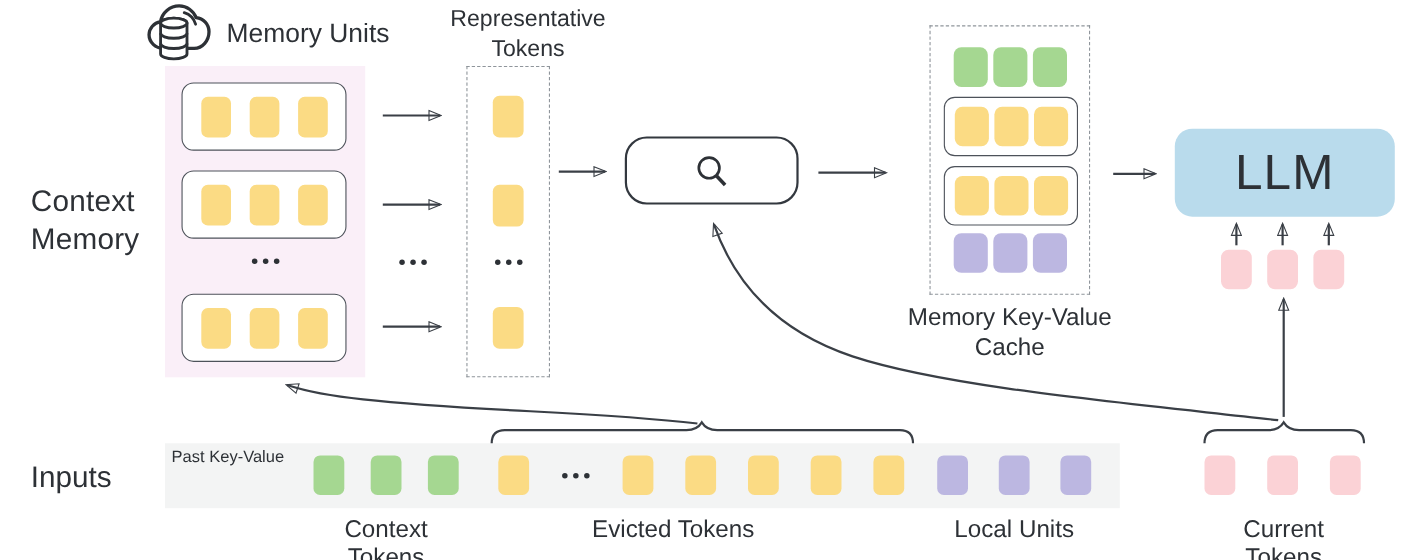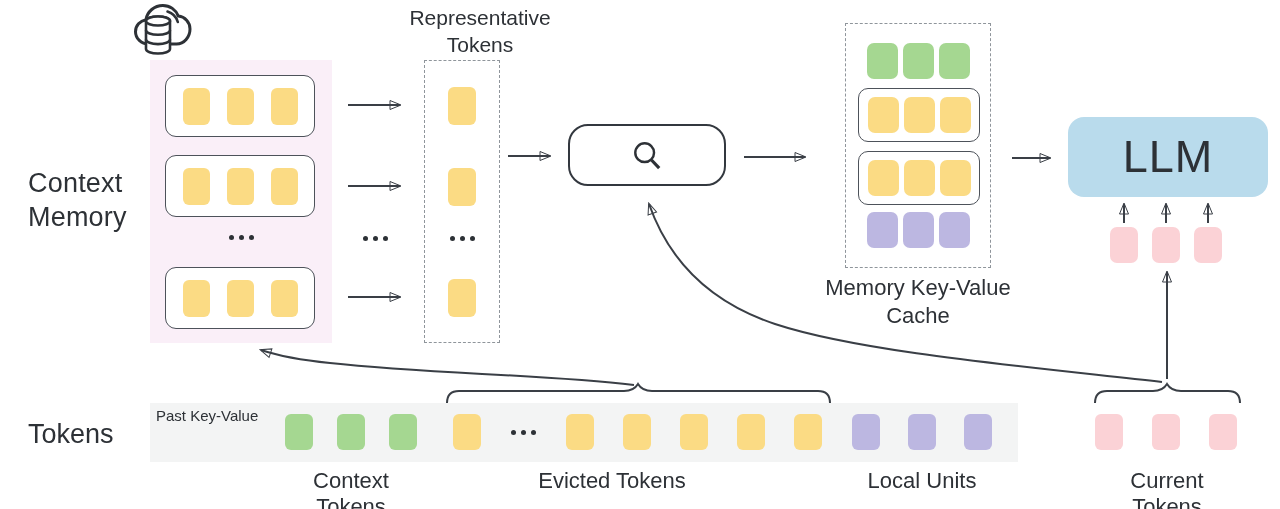--- a/index.html
+++ b/index.html
@@ -77,30 +77,31 @@
   .big-label { font-size:27px; }
 
   svg.overlay { position:absolute; left:0; top:0; pointer-events:none; }
   svg.overlay path, svg.overlay line { stroke:var(--line,#3a3f46); fill:none; }
 </style>
 </head>
 <body>
 
 <div class="abs section-label" style="left:28px; top:166px; width:150px;">Context Memory</div>
 
-<div class="abs big-label" style="left:28px; top:419px;">Tokens</div>
+<div class="abs big-label" style="left:28px; top:419px;">Inputs</div>
 
 <div class="abs mem-units">
   <svg width="64" height="60" viewBox="0 0 64 60">
     <path d="M45.5 43 H17.5 C10.3 43 4.5 37.4 4.5 30.7 C4.5 24.7 9 19.8 14.9 18.7 C16.3 10.6 23.4 4.4 31.9 4.4 C38.9 4.4 44.9 8.8 47.3 15.1 C53.9 15.7 59 21.2 59 27.9 C59 35.8 53.2 43 45.5 43 Z" fill="#ffffff" stroke="#2d3136" stroke-width="3" stroke-linejoin="round"></path>
     <path d="M36.5 10.5 C41.5 12 45.3 16 46.8 21" stroke="#2d3136" stroke-width="2.6" fill="none" stroke-linecap="round"></path>
     <path d="M15 20 a12 4.5 0 0 1 24 0 V48 a12 4.5 0 0 1 -24 0 Z" fill="#ffffff" stroke="#2d3136" stroke-width="2.6"></path>
     <ellipse cx="27" cy="20" rx="12" ry="4.5" fill="#ffffff" stroke="#2d3136" stroke-width="2.6"></ellipse>
     <path d="M15 29.3 a12 4.5 0 0 0 24 0 M15 38.6 a12 4.5 0 0 0 24 0" stroke="#2d3136" stroke-width="2.6" fill="none"></path>
   </svg>
+  <span>Memory Units</span>
 </div>
 
 <div class="abs memory-box">
   <div class="mem-row" style="top:15px;">
       <div class="token" style="background: rgb(251, 219, 132);"></div>
       <div class="token" style="background: rgb(251, 219, 132);"></div>
       <div class="token" style="background: rgb(251, 219, 132);"></div>
     </div>
   <div class="mem-row" style="top:95px;">
       <div class="token" style="background: rgb(251, 219, 132);"></div>

